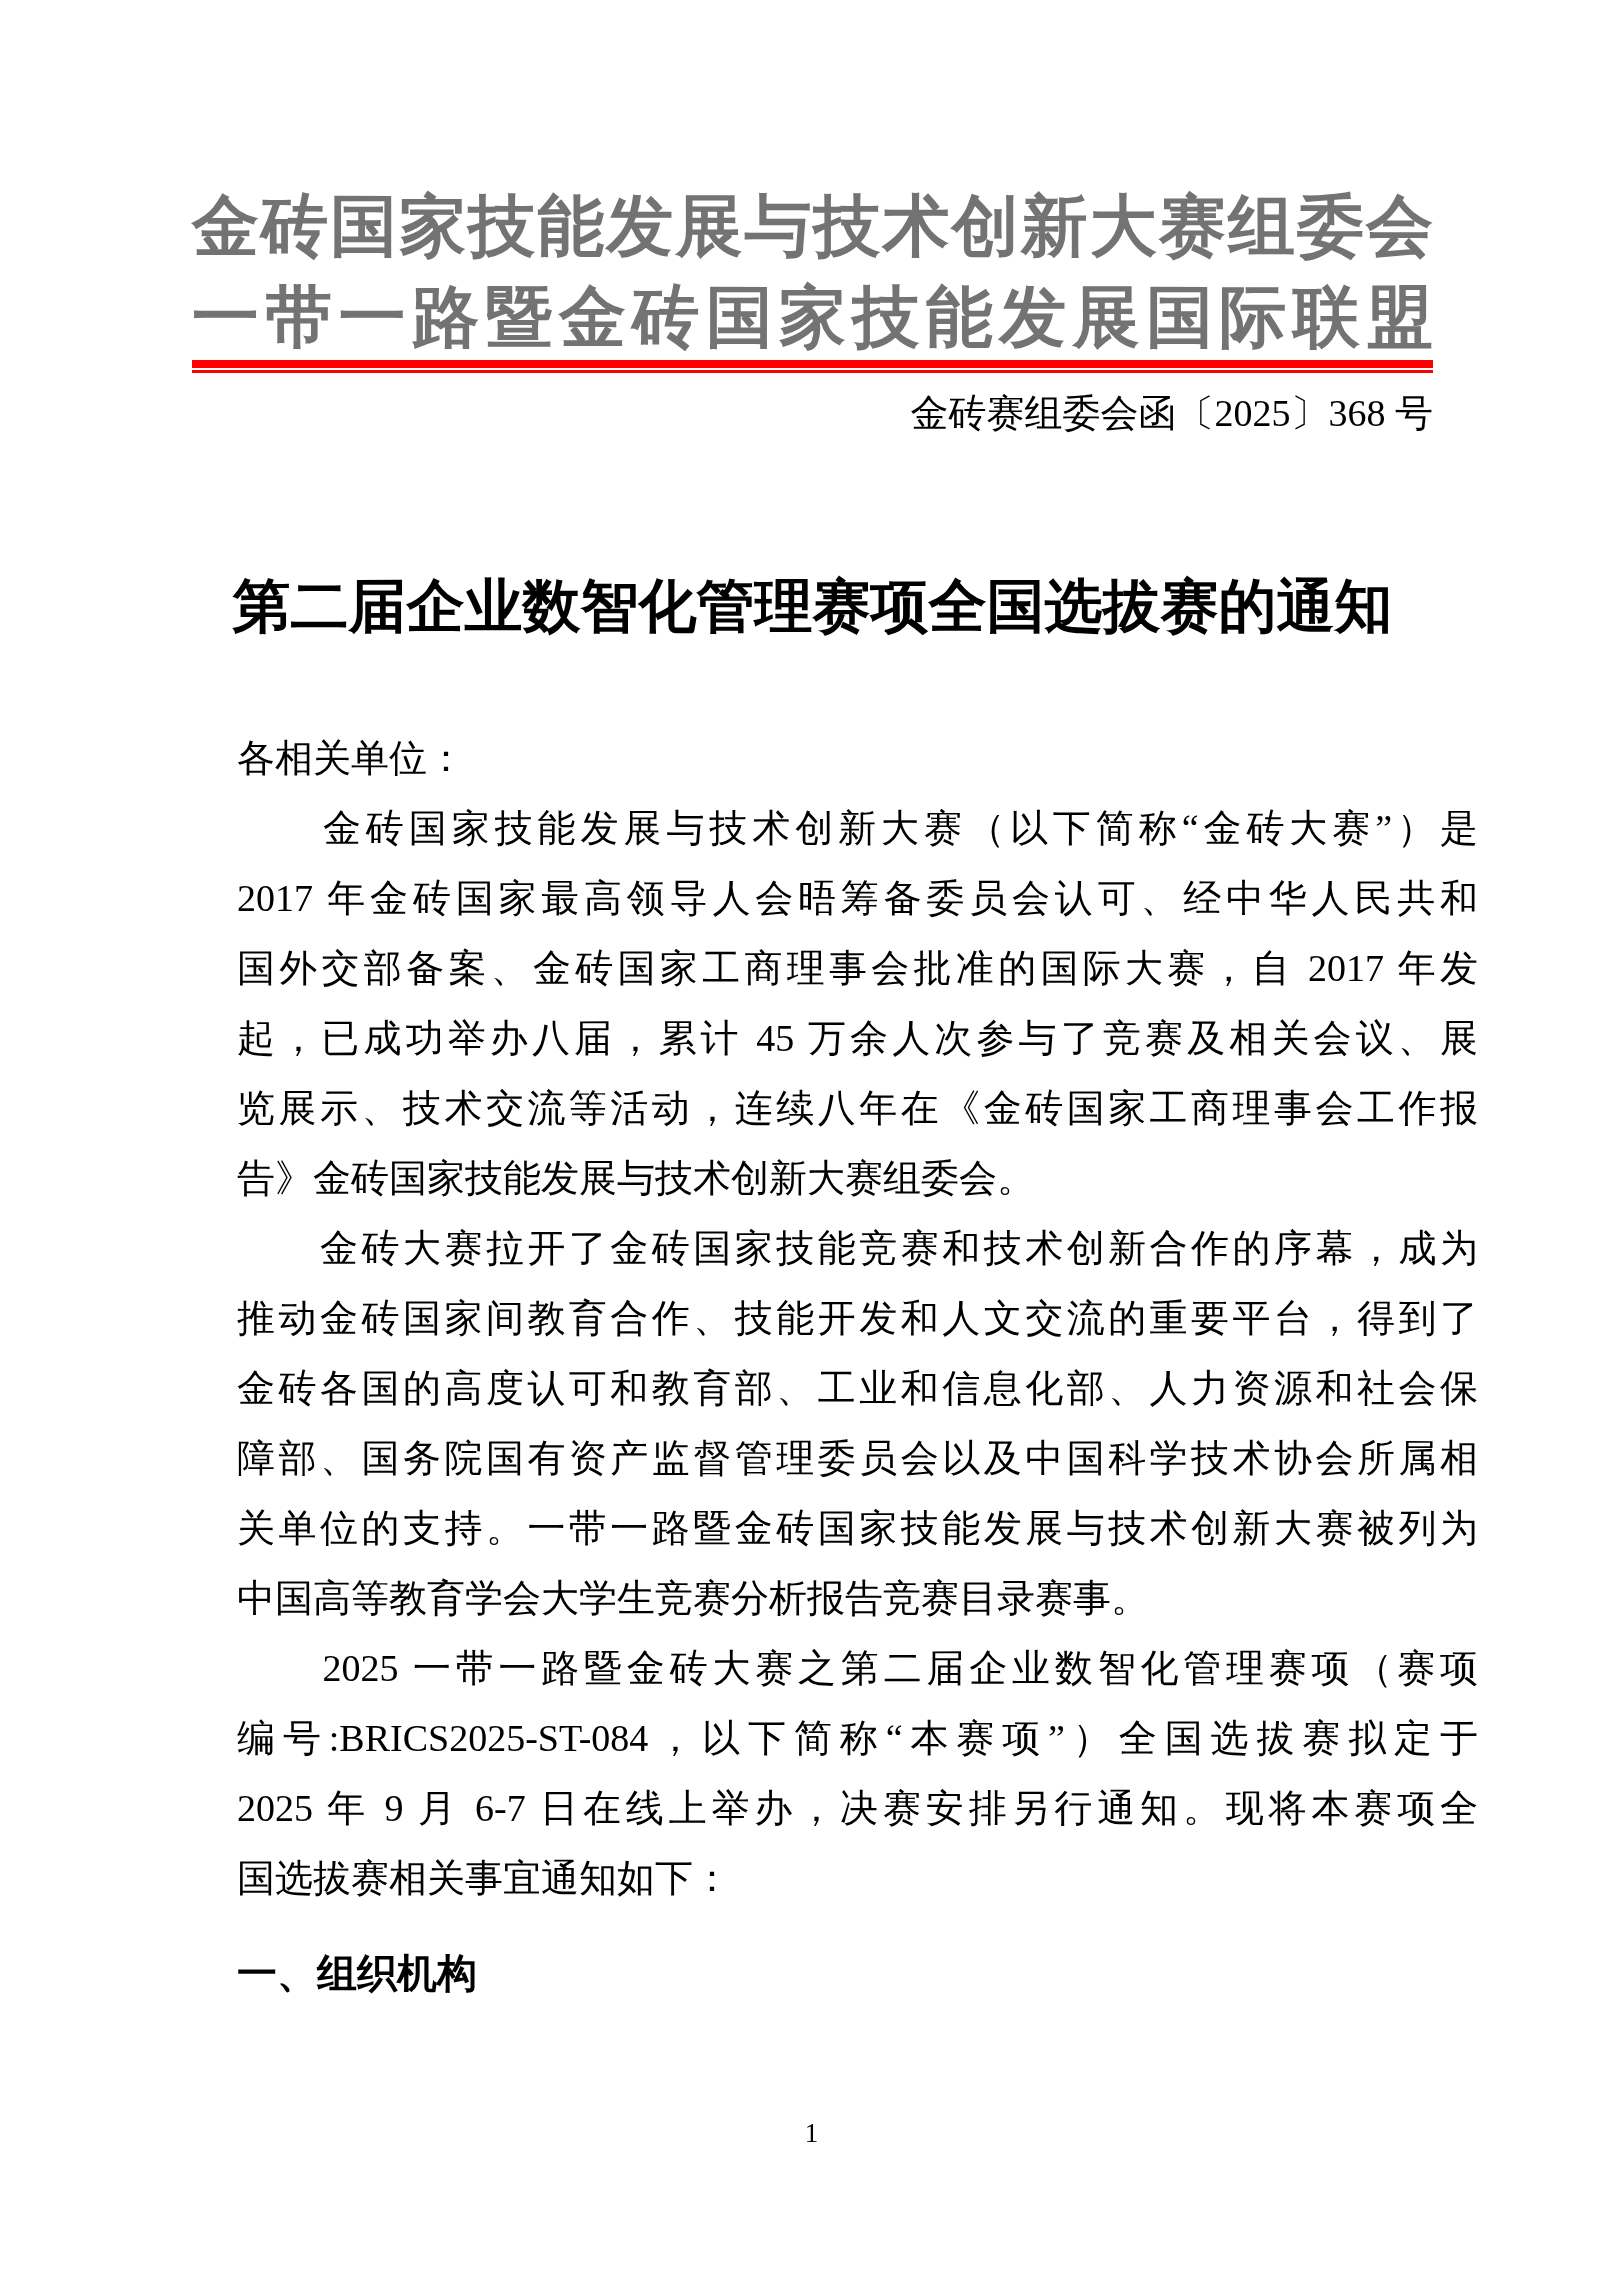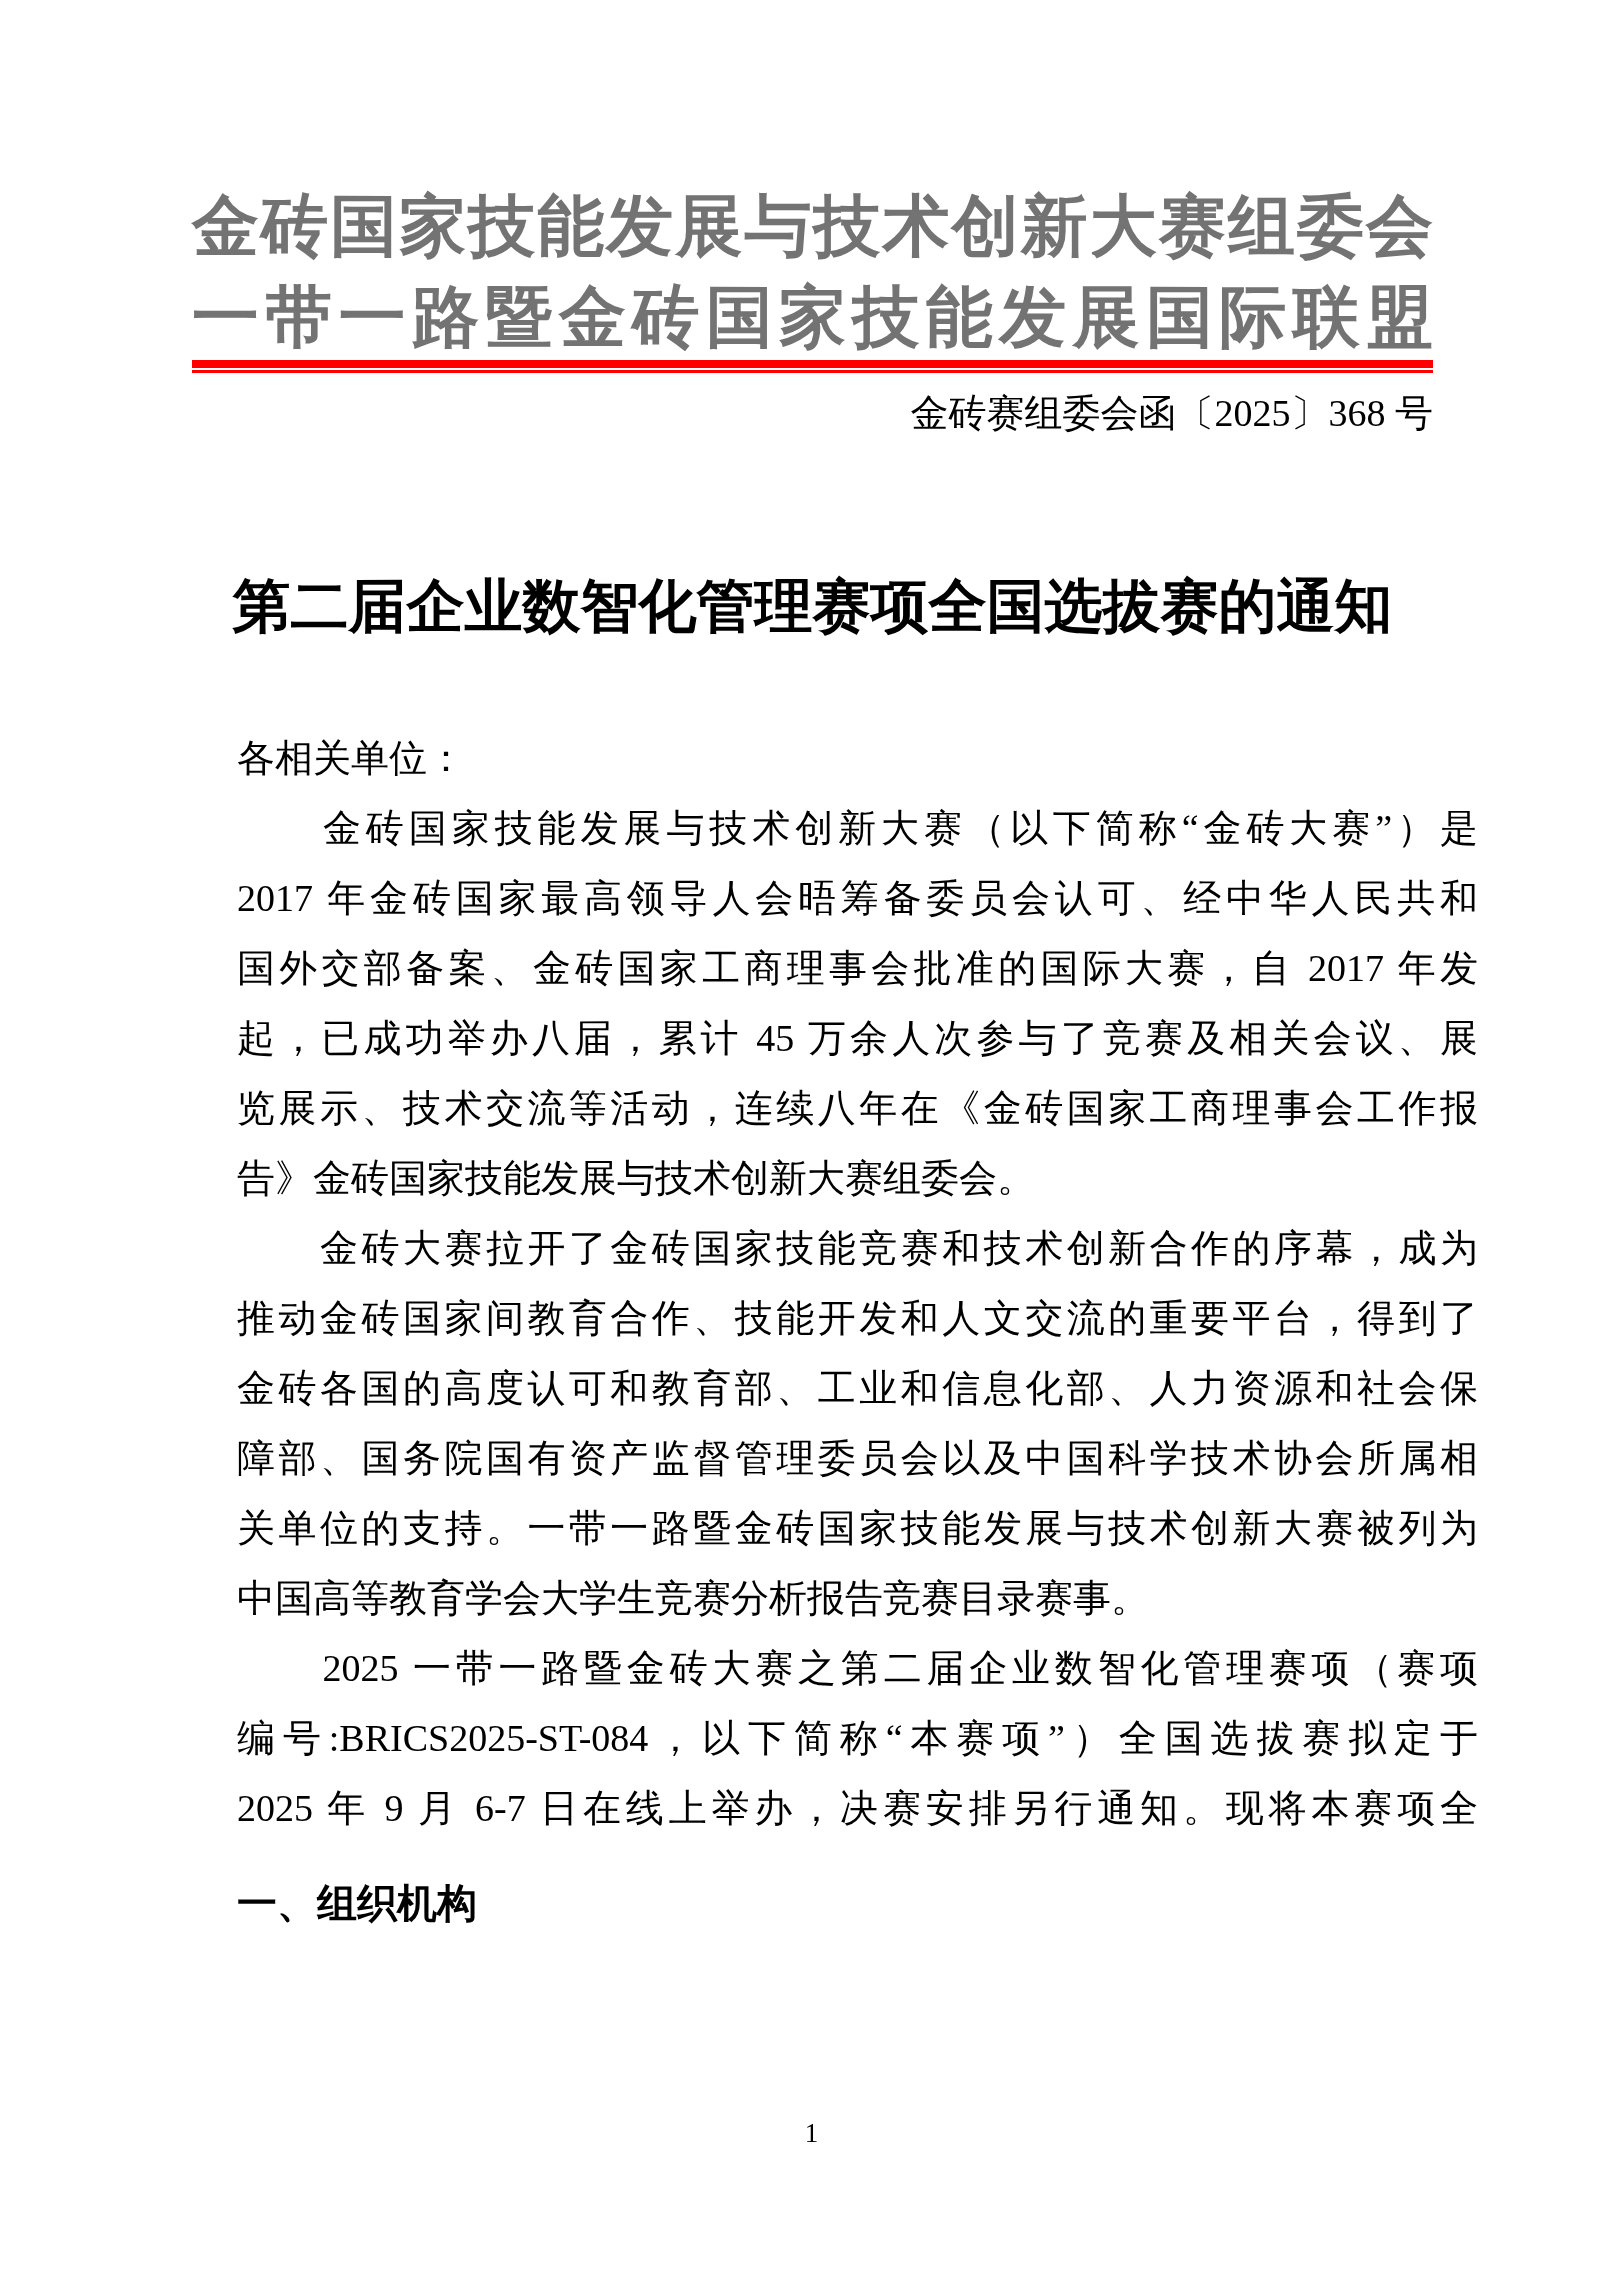--- a/index.html
+++ b/index.html
@@ -157,20 +157,21 @@
           <div class="line">推动金砖国家间教育合作、技能开发和人文交流的重要平台，得到了</div>
           <div class="line">金砖各国的高度认可和教育部、工业和信息化部、人力资源和社会保</div>
           <div class="line">障部、国务院国有资产监督管理委员会以及中国科学技术协会所属相</div>
           <div class="line">关单位的支持。一带一路暨金砖国家技能发展与技术创新大赛被列为</div>
           <div class="line last">中国高等教育学会大学生竞赛分析报告竞赛目录赛事。</div>
         </div>
         <div class="paragraph">
           <div class="line">　　2025 一带一路暨金砖大赛之第二届企业数智化管理赛项（赛项</div>
           <div class="line">编号:BRICS2025-ST-084，以下简称“本赛项”）全国选拔赛拟定于</div>
           <div class="line">2025 年 9 月 6-7 日在线上举办，决赛安排另行通知。现将本赛项全</div>
+          <div class="line last">国选拔赛相关事宜通知如下：</div>
         </div>
       </div>
     <div class="heading1">一、组织机构</div>
   </main>
 
   <div class="page-number">1</div>
 
 </div>
 
 

